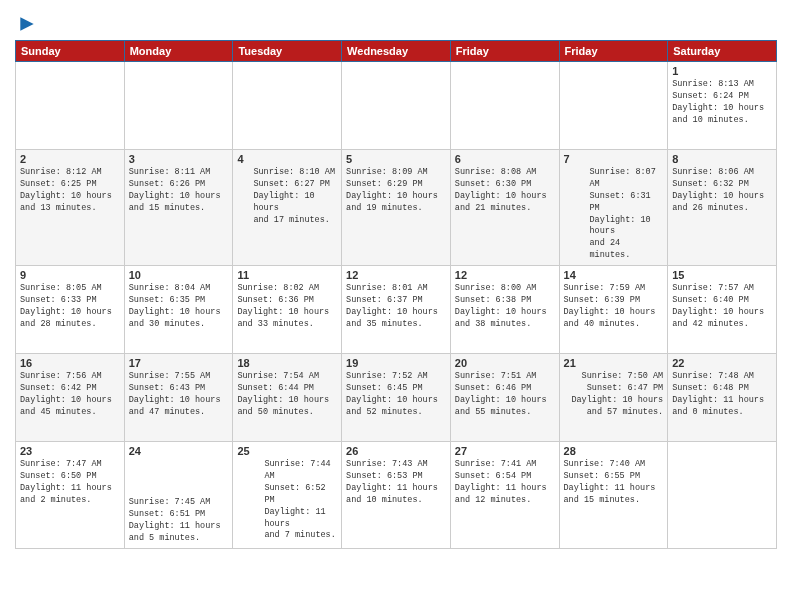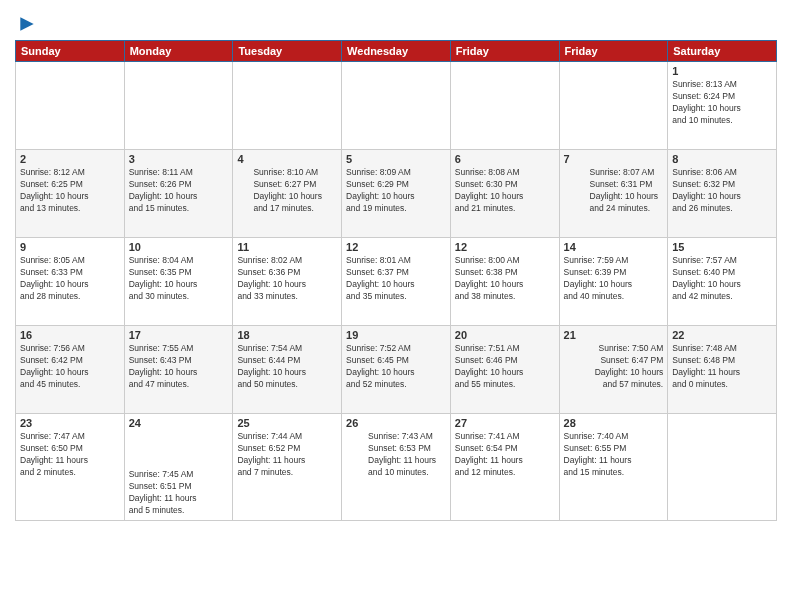--- a/index.html
+++ b/index.html
@@ -79,20 +79,21 @@
     .day-num {
       font-size: 11px;
       font-weight: bold;
       display: block;
       margin-bottom: 2px;
     }
     .day-info {
       font-size: 8.5px;
       line-height: 1.4;
       color: #333;
+      font-family: Liberation Mono, monospace;
     }
     .empty-cell {
       background: #fff !important;
     }
   </style>
 </head>
 <body>
 
 <div class="page">
   <div class="header">
@@ -304,28 +305,28 @@
           </td>
           <td>
             <span class="day-num">24</span>
             <div class="day-info" style="white-space: pre-line; margin-top: 40px;">Sunrise: 7:45 AM
 Sunset: 6:51 PM
 Daylight: 11 hours
 and 5 minutes.</div>
           </td>
           <td>
             <span class="day-num">25</span>
-            <div class="day-info" style="white-space: pre-line;">Sunrise: 7:44 AM
+            <div class="day-info" style="white-space: pre-line; margin-left: 27px;">Sunrise: 7:44 AM
 Sunset: 6:52 PM
 Daylight: 11 hours
 and 7 minutes.</div>
           </td>
           <td>
             <span class="day-num">26</span>
-            <div class="day-info" style="white-space: pre-line; margin-left: 22px;">Sunrise: 7:43 AM
+            <div class="day-info" style="white-space: pre-line;">Sunrise: 7:43 AM
 Sunset: 6:53 PM
 Daylight: 11 hours
 and 10 minutes.</div>
           </td>
           <td>
             <span class="day-num">27</span>
             <div class="day-info" style="white-space: pre-line;">Sunrise: 7:41 AM
 Sunset: 6:54 PM
 Daylight: 11 hours
 and 12 minutes.</div>

